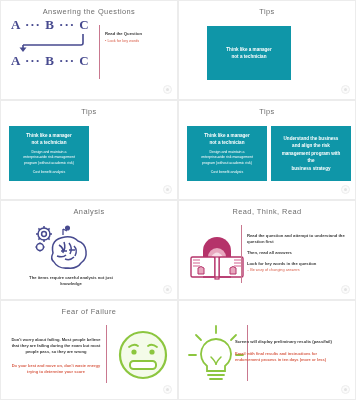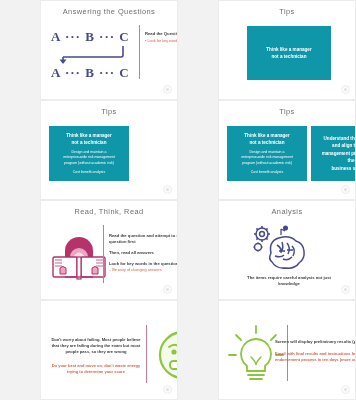--- a/index.html
+++ b/index.html
@@ -15,21 +15,20 @@
     grid-template-columns:178px 178px;
     grid-template-rows:100px 100px 100px 100px;
     background:#f2f2f2;
   }
   .slide{
     position:relative;
     background:#ffffff;
     border:1px solid #ececec;
     box-sizing:border-box;
     overflow:hidden;
-    margin-left:40px;
   }
   .slide-title{
     position:absolute;
     top:6px;left:0;right:0;
     text-align:center;
     font-size:7.4px;
     letter-spacing:.45px;
     color:#6e6e6e;
     font-weight:400;
   }
@@ -47,21 +46,21 @@
     width:3px;height:3px;border-radius:50%;
     background:#e3e3e3;
   }
   .vrule{
     position:absolute;
     width:1px;
     background:#c9788f;
   }
 
   
-  .abc-wrap{position:absolute;left:10px;top:28px;width:88px;}
+  .abc-wrap{position:absolute;left:10px;top:16px;width:88px;}
   .abc-row{
     font-family:"Liberation Serif", serif;
     font-weight:bold;
     font-size:13px;
     color:#474a8f;
     letter-spacing:1px;
     white-space:nowrap;
   }
   .abc-gap{height:20px;position:relative;}
   .s1-text{position:absolute;left:104px;top:30px;width:68px;}
@@ -163,20 +162,41 @@
 program (without academic risk)</div>
       <div class="tb-body2">Cost benefit analysis</div>
     </div>
     <div class="tealbox" style="left:92px;top:25px;width:80px;height:55px;display:flex;align-items:center;justify-content:center;">
       <div class="tb-big" style="white-space:pre-line;">Understand the business
 and align the risk
 management program with
 the
 business strategy</div>
     </div>
+    <div class="handle"></div>
+  </div>
+
+  <div class="slide">
+    <div class="slide-title">Analysis</div>
+    <div style="position:absolute;left:30px;top:22px;">
+      <svg width="70" height="52" viewBox="0 0 70 52">
+        <g fill="none" stroke="#474a8f" stroke-width="1.5">
+          <circle cx="13" cy="11" r="6"></circle>
+          <circle cx="13" cy="11" r="2.4"></circle>
+          <path d="M13 3 v2.4 M13 16.6 v2.4 M5 11 h2.4 M18.6 11 h2.4 M7.4 5.4 l1.7 1.7 M16.9 14.9 l1.7 1.7 M18.6 5.4 l-1.7 1.7 M9.1 14.9 l-1.7 1.7"></path>
+          <circle cx="9" cy="24" r="3.5"></circle>
+          <path d="M9 19.5 v1.5 M9 27 v1.5 M4.5 24 h1.5 M12 24 h1.5"></path>
+          <path d="M32 6 l0 6 M32 6 l4 2" stroke-width="1.3"></path>
+          <circle cx="36.5" cy="5" r="1.8" fill="#474a8f"></circle>
+          <path d="M22 30 q-3 -14 12 -16 q8 -1 13 4 q7 2 8 10 q1 8 -5 12 q-4 6 -13 5 q-10 1 -14 -6 q-4 -3 -1 -9 z"></path>
+          <path d="M28 22 q5 3 4 8 M33 19 q2 6 -1 10 M38 20 q4 5 1 11 M43 23 q4 4 1 10 M26 33 q6 2 9 -1 M34 36 q5 2 9 -2 M30 28 h6 M38 27 h6"></path>
+        </g>
+      </svg>
+    </div>
+    <div class="s6-cap">The items require careful analysis not just knowledge</div>
     <div class="handle"></div>
   </div>
 
   <div class="slide">
     <div class="slide-title">Read, Think, Read</div>
     <div style="position:absolute;left:10px;top:26px;">
       <svg width="56" height="58" viewBox="0 0 56 58">
         <path d="M14 24 a14 14 0 0 1 28 0 l0 6 -28 0 z" fill="#b5336a"></path>
         <path d="M19 30 a9 9 0 0 1 18 0 z" fill="#e8a8bf"></path>
         <path d="M22 30 q6 -9 12 0 z" fill="#f7dde6"></path>
@@ -194,41 +214,21 @@
     <div class="s5-text">
       <div class="s5-line">Read the question and attempt to understand the question first</div>
       <div class="s5-line">Then, read all answers</div>
       <div class="s5-line" style="margin-bottom:1px;">Look for key words in the question</div>
       <div class="s5-sub">– Be wary of changing answers</div>
     </div>
     <div class="handle"></div>
   </div>
 
   <div class="slide">
-    <div class="slide-title">Analysis</div>
-    <div style="position:absolute;left:30px;top:22px;">
-      <svg width="70" height="52" viewBox="0 0 70 52">
-        <g fill="none" stroke="#474a8f" stroke-width="1.5">
-          <circle cx="13" cy="11" r="6"></circle>
-          <circle cx="13" cy="11" r="2.4"></circle>
-          <path d="M13 3 v2.4 M13 16.6 v2.4 M5 11 h2.4 M18.6 11 h2.4 M7.4 5.4 l1.7 1.7 M16.9 14.9 l1.7 1.7 M18.6 5.4 l-1.7 1.7 M9.1 14.9 l-1.7 1.7"></path>
-          <circle cx="9" cy="24" r="3.5"></circle>
-          <path d="M9 19.5 v1.5 M9 27 v1.5 M4.5 24 h1.5 M12 24 h1.5"></path>
-          <path d="M32 6 l0 6 M32 6 l4 2" stroke-width="1.3"></path>
-          <circle cx="36.5" cy="5" r="1.8" fill="#474a8f"></circle>
-          <path d="M22 30 q-3 -14 12 -16 q8 -1 13 4 q7 2 8 10 q1 8 -5 12 q-4 6 -13 5 q-10 1 -14 -6 q-4 -3 -1 -9 z"></path>
-          <path d="M28 22 q5 3 4 8 M33 19 q2 6 -1 10 M38 20 q4 5 1 11 M43 23 q4 4 1 10 M26 33 q6 2 9 -1 M34 36 q5 2 9 -2 M30 28 h6 M38 27 h6"></path>
-        </g>
-      </svg>
-    </div>
-    <div class="s6-cap">The items require careful analysis not just knowledge</div>
-    <div class="handle"></div>
-  </div>
-
-  <div class="slide">
+    <div class="slide-title">Fear of Failure</div>
     <div class="s7-text">
       <div class="s7-a">Don't worry about failing. Most people believe that they are failing during the exam but most people pass, so they are wrong</div>
       <div class="s7-b">Do your best and move on, don't waste energy trying to determine your score</div>
     </div>
     <div class="vrule" style="left:105px;top:24px;height:58px;"></div>
     <div style="position:absolute;left:116px;top:28px;">
       <svg width="52" height="52" viewBox="0 0 52 52">
         <circle cx="26" cy="26" r="23" fill="#f4fbe9" stroke="#8cc63f" stroke-width="2.2"></circle>
         <path d="M12 18 q5 -4 9 -1" fill="none" stroke="#8cc63f" stroke-width="1.8" stroke-linecap="round"></path>
         <path d="M31 17 q4 -3 9 1" fill="none" stroke="#8cc63f" stroke-width="1.8" stroke-linecap="round"></path>

